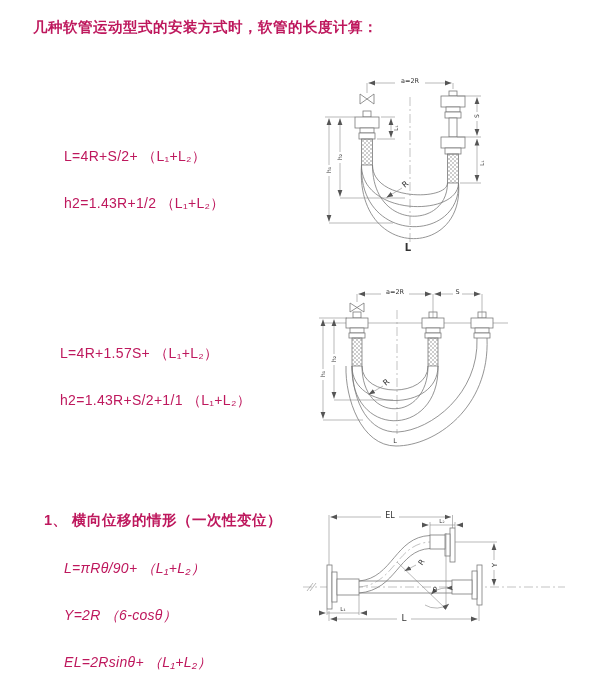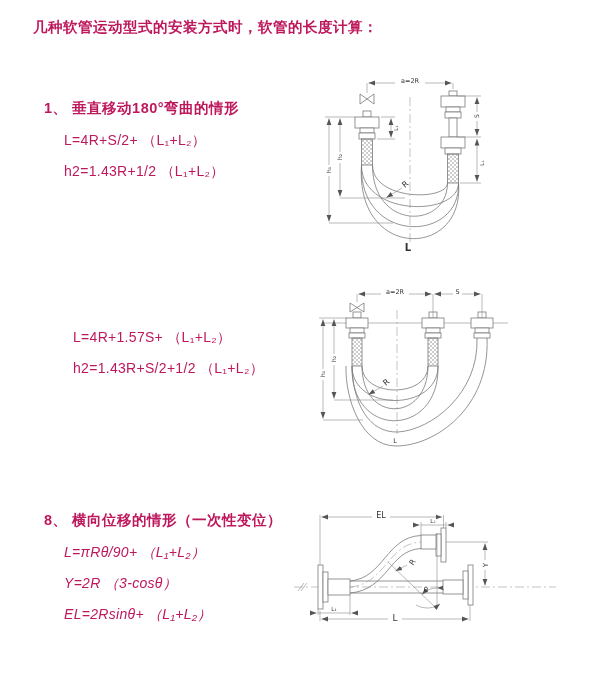--- a/index.html
+++ b/index.html
@@ -9,38 +9,37 @@
   }
   .doc-title{
     position:absolute;left:33px;top:18px;font-size:14.5px;font-weight:bold;letter-spacing:0.5px;
   }
   .section-heading{
     position:absolute;font-size:14.5px;font-weight:bold;letter-spacing:0.5px;white-space:nowrap;
   }
   .formula-block{
     position:absolute;font-size:14px;letter-spacing:0.3px;
   }
-  .formula-line{height:31px;line-height:31px;white-space:nowrap;font-weight:500;}
+  .formula-line{height:31px;line-height:31px;white-space:nowrap;font-weight:500;margin-top:16px;}
   .diagram{position:absolute;}
   svg{overflow:visible;}
   svg text{font-family:"DejaVu Sans",sans-serif;fill:#333;}
   .dline{stroke:#7a7a7a;stroke-width:0.8;fill:none;}
   .dthin{stroke:#8a8a8a;stroke-width:0.6;fill:none;}
   .dcl{stroke:#9a9a9a;stroke-width:0.6;fill:none;stroke-dasharray:9 3 2 3;}
   .fit{stroke:#7a7a7a;stroke-width:0.8;fill:#ffffff;}
   .hose{stroke:#7a7a7a;stroke-width:0.8;}
 </style>
 </head>
 <body>
 
 <div class="canvas">
 
   <div class="doc-title">几种软管运动型式的安装方式时，软管的长度计算：</div>
 
-  <div class="section-heading" style="left:44px;top:99px;">1、 垂直移动180°弯曲的情形</div>
   <div class="formula-block" style="left:64px;top:125px;">
     <div class="formula-line">L=4R+S/2+ （L₁+L₂）</div>
     <div class="formula-line">h2=1.43R+1/2 （L₁+L₂）</div>
   </div>
 
   <div class="diagram" style="left:305px;top:71px;">
     <svg width="230" height="187" viewBox="0 0 230 187">
       <defs>
         <pattern id="hatch1" width="4" height="4" patternUnits="userSpaceOnUse">
           <path d="M0,4 L4,0 M0,0 L4,4" stroke="#9a9a9a" stroke-width="0.5"></path>
@@ -126,23 +125,23 @@
 
       <g>
         <path class="dthin" d="M97,117 L81.5,126.5" marker-end="url(#m1)"></path>
         <text x="0" y="0" font-size="8" text-anchor="middle" transform="rotate(-40 100 113) translate(100 116)">R</text>
       </g>
 
       <text x="103" y="180" font-size="10" font-weight="bold" text-anchor="middle" fill="#222">L</text>
     </svg>
   </div>
 
-  <div class="formula-block" style="left:73px;top:322px;">
+  <div class="formula-block" style="left:60px;top:322px;">
     <div class="formula-line">L=4R+1.57S+ （L₁+L₂）</div>
-    <div class="formula-line">h2=1.43R+S/2+1/2 （L₁+L₂）</div>
+    <div class="formula-line">h2=1.43R+S/2+1/1 （L₁+L₂）</div>
   </div>
 
   <div class="diagram" style="left:303px;top:282px;">
     <svg width="245" height="172" viewBox="0 0 245 172">
       <defs>
         <pattern id="hatch2" width="4" height="4" patternUnits="userSpaceOnUse">
           <path d="M0,4 L4,0 M0,0 L4,4" stroke="#9a9a9a" stroke-width="0.5"></path>
         </pattern>
         <marker id="m2" markerWidth="7" markerHeight="6" refX="6.5" refY="3" orient="auto" markerUnits="userSpaceOnUse">
           <path d="M0,0.6 L6.5,3 L0,5.4 Z" fill="#555"></path>
@@ -223,28 +222,28 @@
 
       <g>
         <path class="dthin" d="M80,104 L65.5,112.5" marker-end="url(#m2)"></path>
         <text x="0" y="0" font-size="8" text-anchor="middle" transform="rotate(-40 83 100) translate(83 103)">R</text>
       </g>
 
       <text x="92" y="161" font-size="6.5" text-anchor="middle" fill="#444">L</text>
     </svg>
   </div>
 
-  <div class="section-heading" style="left:44px;top:511px;">8、 横向位移的情形（一次性变位）</div>
+  <div class="section-heading" style="left:44px;top:511px;">1、 横向位移的情形（一次性变位）</div>
   <div class="formula-block" style="left:64px;top:537px;font-style:italic;">
     <div class="formula-line">L=πRθ/90+ （L₁+L₂）</div>
-    <div class="formula-line">Y=2R （3-cosθ）</div>
+    <div class="formula-line">Y=2R （6-cosθ）</div>
     <div class="formula-line">EL=2Rsinθ+ （L₁+L₂）</div>
   </div>
 
-  <div class="diagram" style="left:288px;top:505px;">
+  <div class="diagram" style="left:297px;top:505px;">
     <svg width="300" height="145" viewBox="0 0 300 145">
       <defs>
         <marker id="m3" markerWidth="7" markerHeight="6" refX="6.5" refY="3" orient="auto" markerUnits="userSpaceOnUse">
           <path d="M0,0.6 L6.5,3 L0,5.4 Z" fill="#555"></path>
         </marker>
       </defs>
 
       <path class="dcl" d="M6,82 H268"></path>
       <path class="dthin" d="M10,86 L16,78 M13,86 L19,78"></path>
 

